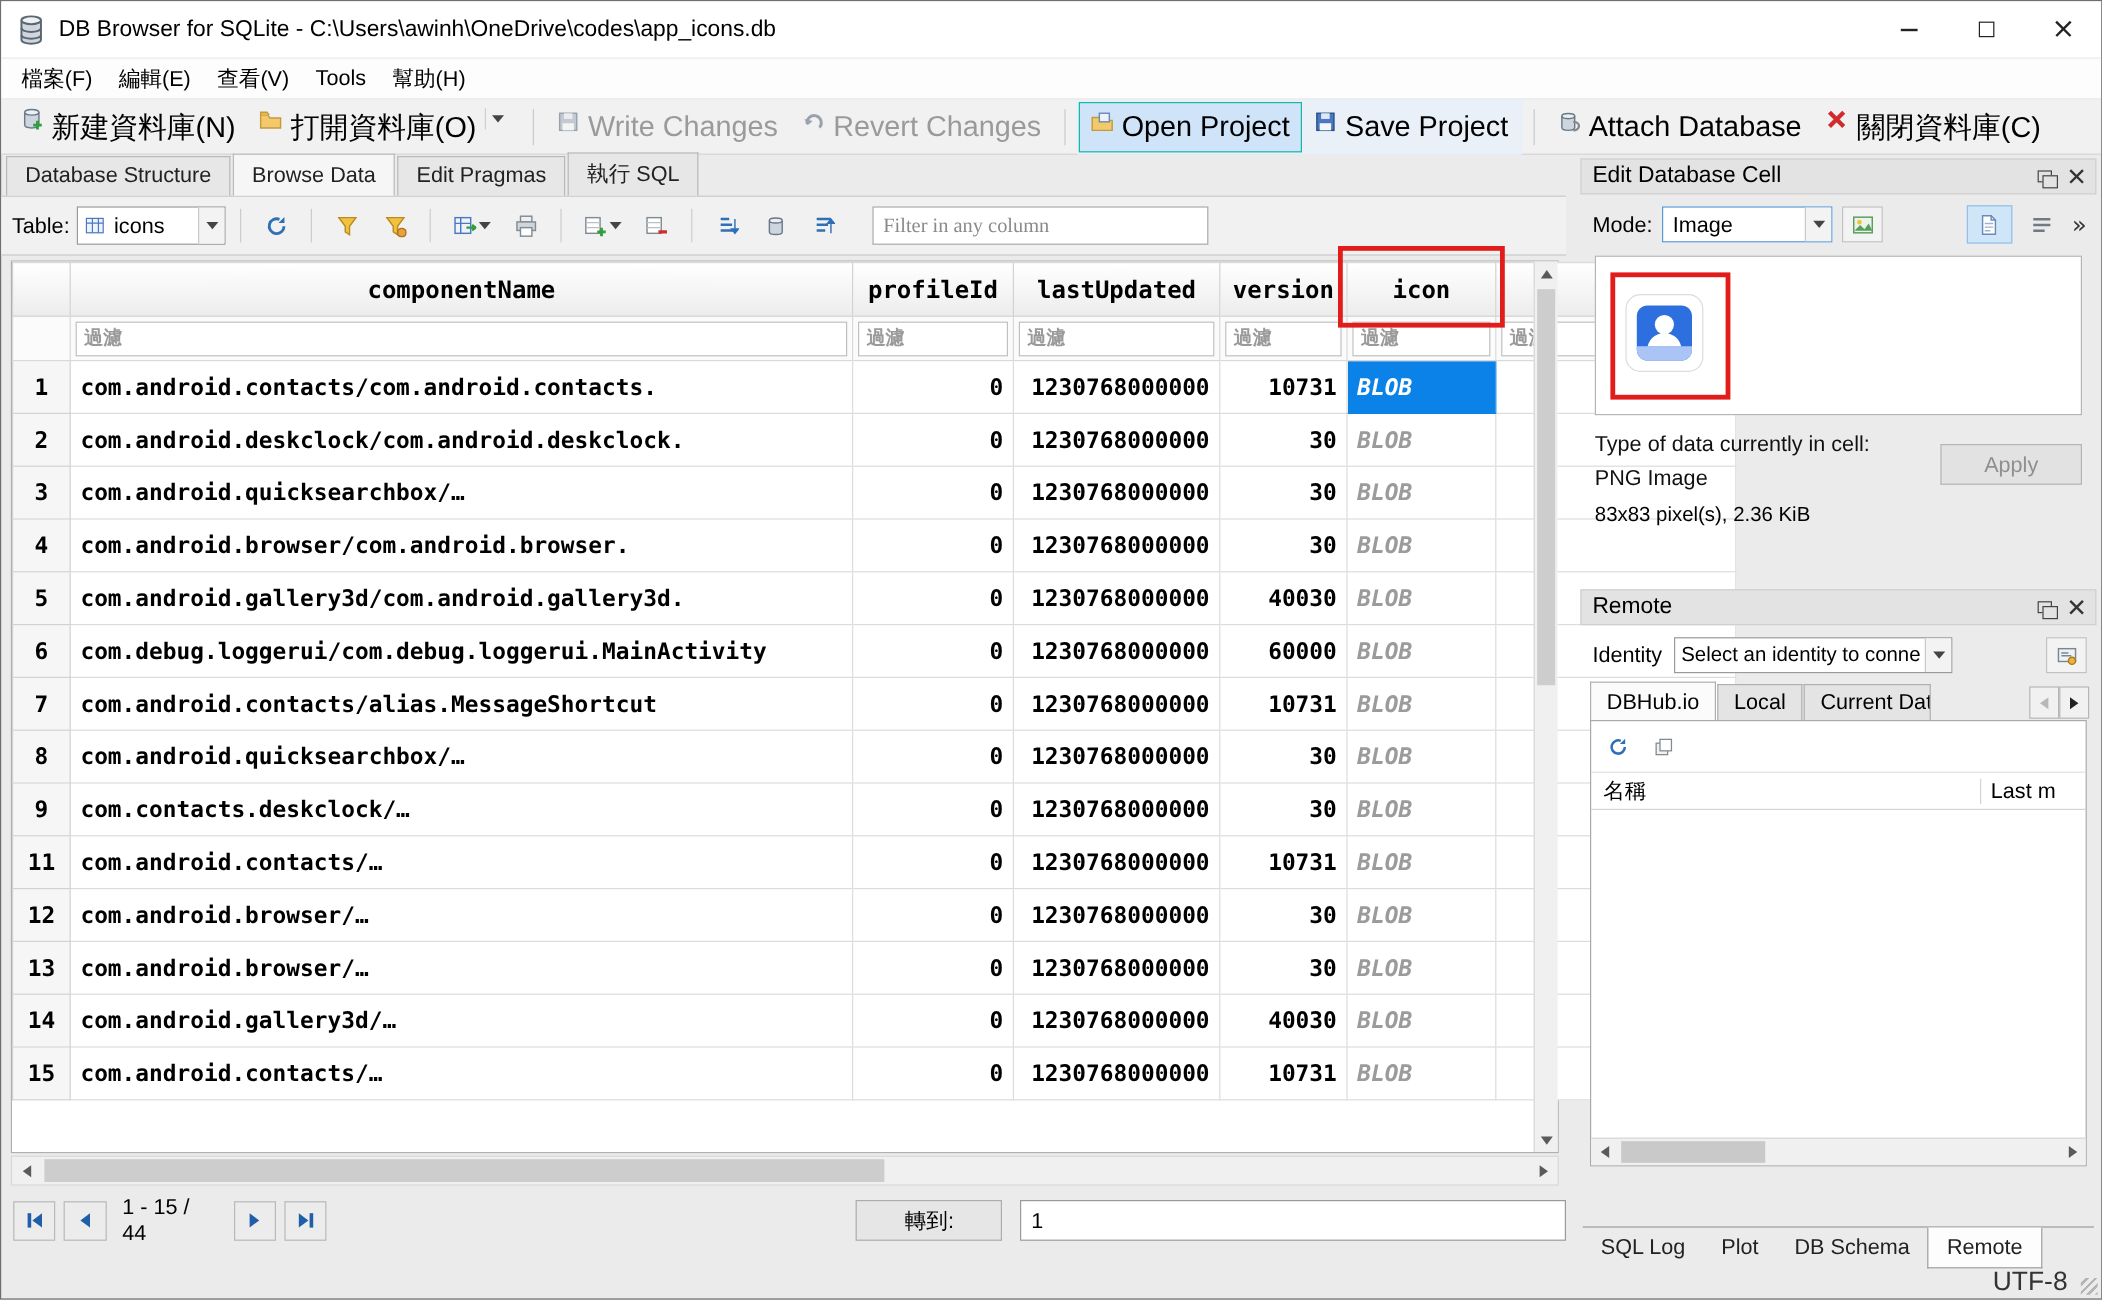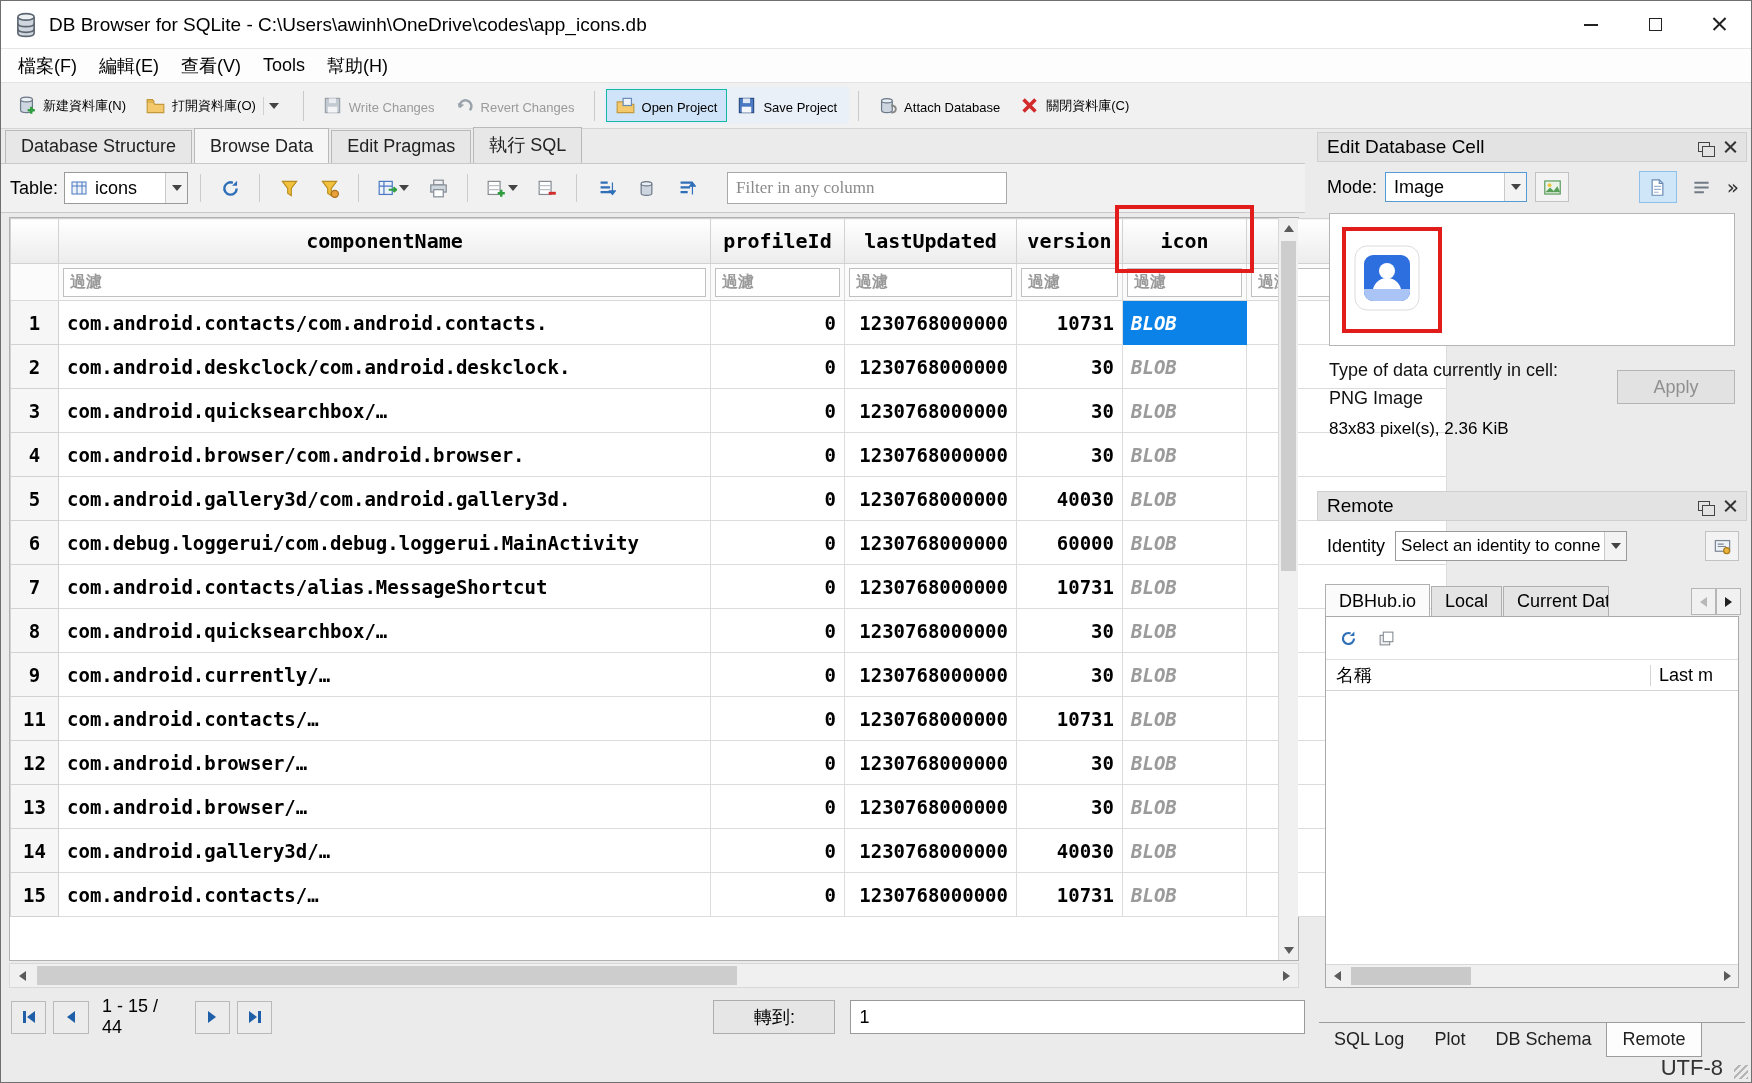--- a/index.html
+++ b/index.html
@@ -17,21 +17,21 @@
   .ic-close{position:relative;width:15px;height:15px}
   .ic-close::before,.ic-close::after{content:"";position:absolute;left:-1px;top:6px;width:17px;height:1.8px;background:#222}
   .ic-close::before{transform:rotate(45deg)}.ic-close::after{transform:rotate(-45deg)}
 
   
   .menubar{height:34px;background:#fdfdfd;display:flex;align-items:center;padding-left:6px;border-bottom:1px solid #e3e3e3}
   .menu-item{font-size:18px;padding:4px 11px}
 
   
   .toolbar{height:46px;background:#f1f1f1;border-bottom:1px solid #d4d4d4;display:flex;align-items:center;padding:0 6px}
-  .tb-btn{display:flex;align-items:flex-end;gap:7px;padding:6px 9px;font-size:13px;white-space:nowrap;border:1px solid transparent}
+  .tb-btn{display:flex;align-items:flex-start;gap:7px;padding:6px 9px;font-size:24px;white-space:nowrap;border:1px solid transparent}
   .tb-btn.disabled{color:#9a9a9a}
   .tb-group-hl{display:flex;align-items:center;background:#e9f0f8;padding:2px;border-radius:2px}
   .tb-btn.highlight{background:#cfe4f8;border:1px solid #14b8a6}
   .tb-sep{width:1px;height:30px;background:#c9c9c9;margin:0 9px}
   .dd-arrow{width:0;height:0;border-left:5px solid transparent;border-right:5px solid transparent;border-top:6px solid #444}
   .tb-dd{display:flex;align-items:center;padding:6px 5px;border-left:1px solid #d0d0d0}
   .icon18{width:19px;height:19px;flex:0 0 auto}
 
   
   .left-area{position:absolute;left:0;top:129px;width:1304px;height:950px}
@@ -103,21 +103,21 @@
   .sq-btn.active{background:#cfe5f8;border:1px solid #8fc0ea;width:38px;height:32px}
   .chev2{font-size:20px;color:#333;letter-spacing:-2px;font-family:"DejaVu Sans",sans-serif}
 
   .preview-box{position:relative;margin:10px 12px 0 12px;height:133px;background:#fff;border:1px solid #b5b5b5}
   .preview-icon{position:absolute;left:24px;top:50%;transform:translateY(-50%)}
   .info-wrap{position:relative;padding:14px 12px 0 12px}
   .info-line{font-size:18px;color:#111;margin-bottom:7px}
   .apply-btn{position:absolute;right:12px;top:24px;width:118px;height:34px;background:#e2e2e2;border:1px solid #b5b5b5;color:#8f8f8f;font-size:18px;display:flex;align-items:center;justify-content:center}
   .size-line{font-size:17px;margin-top:10px}
 
-  .identity-row{display:flex;align-items:center;gap:10px;padding:10px 8px 24px 10px}
+  .identity-row{display:flex;align-items:center;gap:10px;padding:10px 8px 8px 10px}
   .identity-select{width:232px;height:30px;border:1px solid #9a9a9a}
   .identity-select .combo-text{font-size:17px;padding:0 5px}
   .remote-tabs{display:flex;align-items:flex-end;padding-left:8px;height:31px;position:relative}
   .rtab{font-size:18px;padding:4px 13px;background:#e4e4e4;border:1px solid #b0b0b0;border-bottom:none;margin-right:1px;white-space:nowrap;overflow:hidden}
   .rtab.active{background:#fbfbfb;padding-top:6px}
   .rtab.clipped{max-width:106px}
   .rtab-scroll{position:absolute;right:6px;bottom:1px;display:flex}
   .rtab-arrow{width:25px;height:27px;border:1px solid #b6b6b6;background:#f1f1f1;display:flex;align-items:center;justify-content:center}
   .rtab-arrow .tri-left{border-right-color:#b8b8b8}
   .remote-content{position:relative;margin:0 8px 0 8px;height:372px;background:#fff;border:1px solid #a9a9a9}
@@ -455,21 +455,21 @@
     <td class="c-name">com.android.quicksearchbox/…</td>
     <td class="num c-profile">0</td>
     <td class="num c-updated">1230768000000</td>
     <td class="num c-version">30</td>
     <td class="blob c-icon">BLOB</td>
     <td class="c-extra"></td>
   </tr>
 
   <tr>
     <td class="rownum">9</td>
-    <td class="c-name">com.android.currently/…</td>
+    <td class="c-name">com.contacts.deskclock/…</td>
     <td class="num c-profile">0</td>
     <td class="num c-updated">1230768000000</td>
     <td class="num c-version">30</td>
     <td class="blob c-icon">BLOB</td>
     <td class="c-extra"></td>
   </tr>
 
 
   <tr>
     <td class="rownum">11</td>

